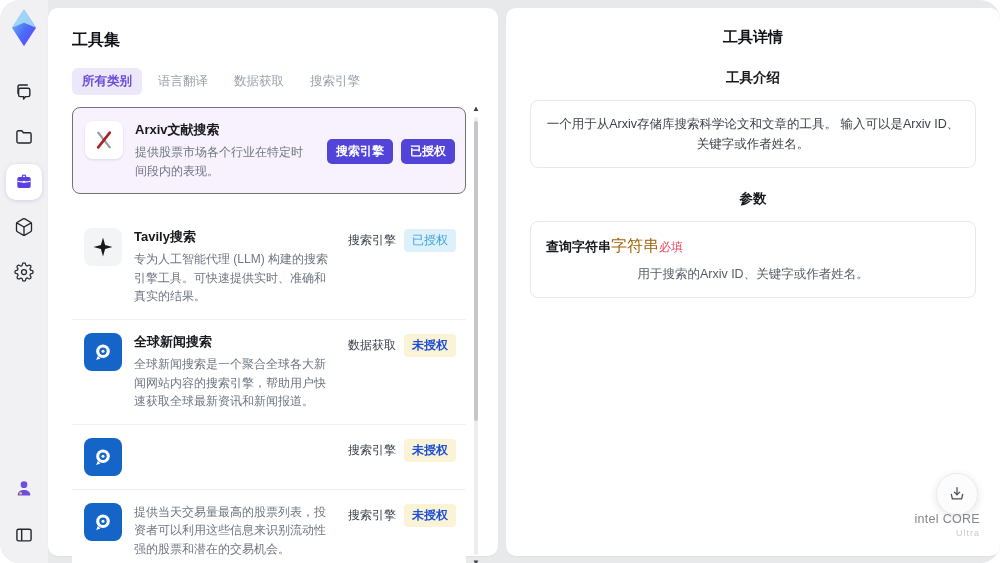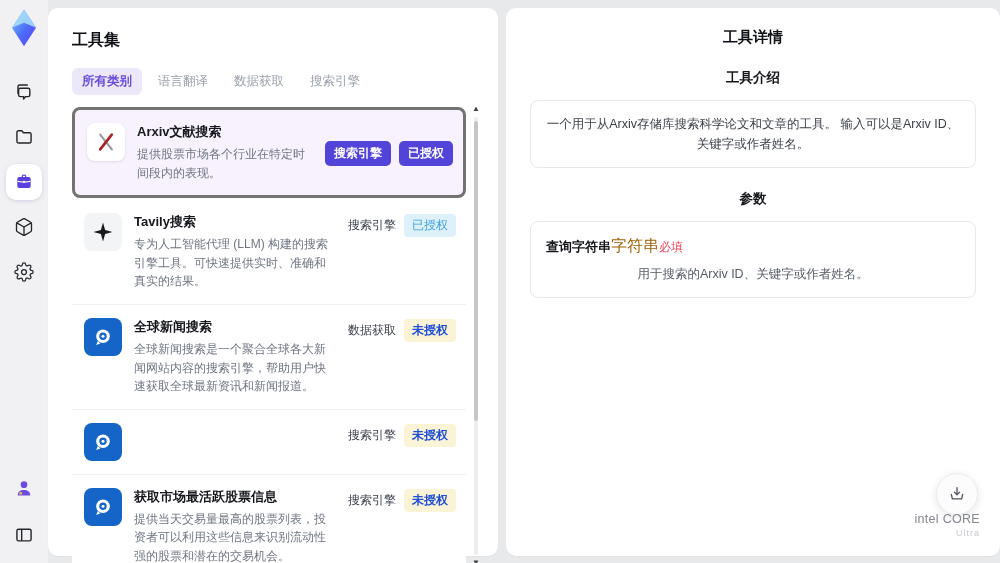--- a/index.html
+++ b/index.html
@@ -1,17 +1,17 @@
 <!DOCTYPE html>
 <html><head>
 <meta charset="utf-8">
 <style>
   * { margin:0; padding:0; box-sizing:border-box; }
   html,body { width:1000px; height:563px; font-family:"Liberation Sans","DejaVu Sans",sans-serif; }
-  #app { position:relative; width:1000px; height:563px; background:#e8e9eb; overflow:hidden; }
+  #app { position:relative; width:1000px; height:563px; background:#e8e9eb; overflow:hidden;border-radius:20px; }
 
   
   .rail { position:absolute; left:0; top:0; width:48px; height:563px; background:#f1f1f3;
           display:flex; flex-direction:column; align-items:center; }
   .rail-logo { margin-top:8px; width:34px; height:40px; display:flex; align-items:center; justify-content:center; }
   .rail-nav { margin-top:26px; display:flex; flex-direction:column; gap:9px; align-items:center; }
   .rail-item { width:36px; height:36px; border-radius:10px; display:flex; align-items:center; justify-content:center;
                color:#23262b; cursor:pointer; }
   .rail-item svg { width:20px; height:20px; }
   .rail-item.active { background:#ffffff; color:#5b3fe0; box-shadow:0 1px 4px rgba(80,60,180,.18); }
@@ -25,21 +25,21 @@
   .page-title { font-size:16px; font-weight:bold; color:#101217; }
 
   .tabs { margin-top:17px; display:flex; gap:6px; }
   .tab { font-size:12.5px; color:#9aa0aa; padding:5px 10px; border-radius:6px; cursor:pointer; white-space:nowrap; }
   .tab.active { background:#ece7f9; color:#6a4dd8; font-weight:bold; }
 
   .tool-list { position:relative; margin-top:12px; height:460px; overflow:hidden; padding-right:16px; }
 
   .tool-card { display:flex; gap:12px; padding:13px 10px 13px 12px; align-items:flex-start; cursor:pointer; background:#fff; }
   .tool-card:not(.selected) { border-bottom:1px solid #f0f0f2; }
-  .tool-card.selected { background:#f7f2fe; border:3px solid #737373; border-radius:8px; margin-bottom:2px; }
+  .tool-card.selected { background:#f7f2fe; border:1px solid #737373; border-radius:8px; margin-bottom:21px; }
 
   .tool-icon { width:38px; height:38px; border-radius:8px; flex:none; display:flex; align-items:center; justify-content:center; }
   .tool-icon svg { width:24px; height:24px; }
   .icon-arxiv { background:#ffffff; box-shadow:0 1px 3px rgba(0,0,0,.10); }
   .icon-tavily, .icon-news { background:#f3f4f6; }
   .icon-juhe { background:#1565c8; }
 
   .tool-body { flex:1; min-width:0; padding-right:6px; }
   .tool-name { font-size:13px; font-weight:bold; color:#16181d; margin-bottom:4px; }
   .tool-desc { font-size:12px; color:#6f7682; line-height:1.55; max-width:262px; }
@@ -242,21 +242,20 @@
           <div class="tool-card">
     <div class="tool-icon icon-juhe">
               <svg viewBox="0 0 24 24">
                 <circle cx="12" cy="11.3" r="6.8" fill="#fff"></circle>
                 <path d="M6.8 16 L5.2 20 L9.4 18.6 Z" fill="#fff"></path>
                 <circle cx="12" cy="11.3" r="3.7" fill="#1565c8"></circle>
                 <circle cx="12" cy="11.3" r="1.5" fill="#fff"></circle>
               </svg>
             </div>
     <div class="tool-body">
-      <div class="tool-name">获取市场最活跃股票信息</div>
       <div class="tool-desc">提供当天交易量最高的股票列表，投资者可以利用这些信息来识别流动性强的股票和潜在的交易机会。</div>
     </div>
     <div class="tool-meta">
       <span class="tool-category">搜索引擎</span>
       <span class="tool-status unauth">未授权</span>
     </div>
   </div>
         </div>
       <div class="vscroll">
         <div class="vscroll-up">▲</div>

